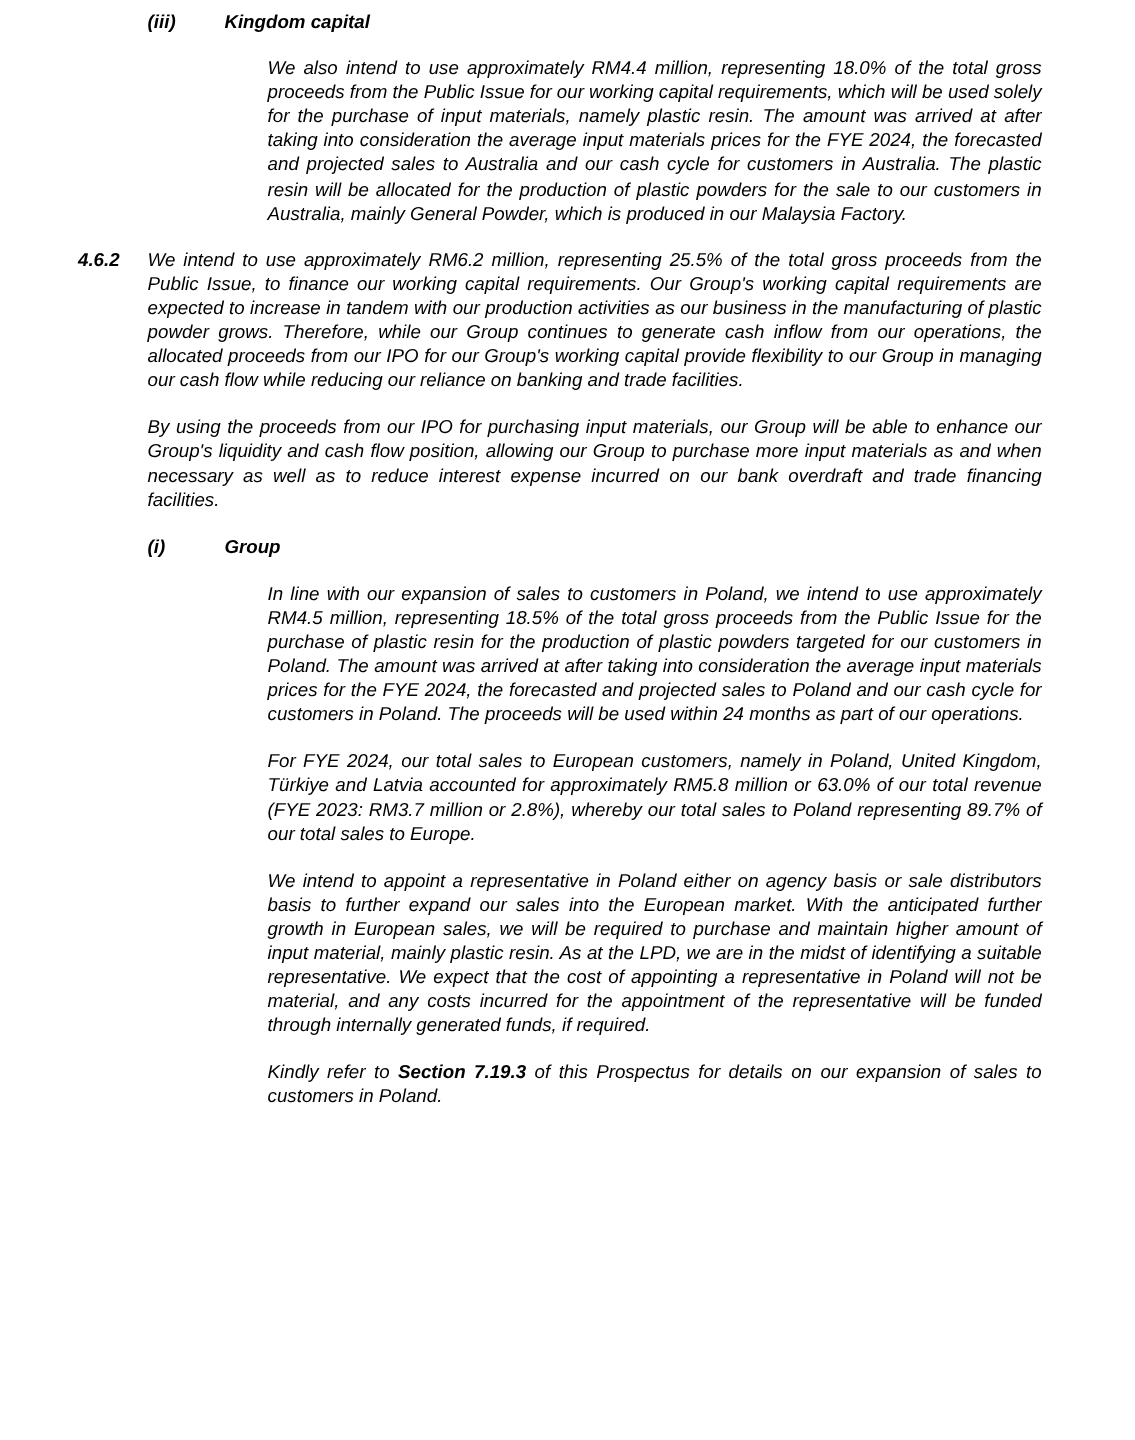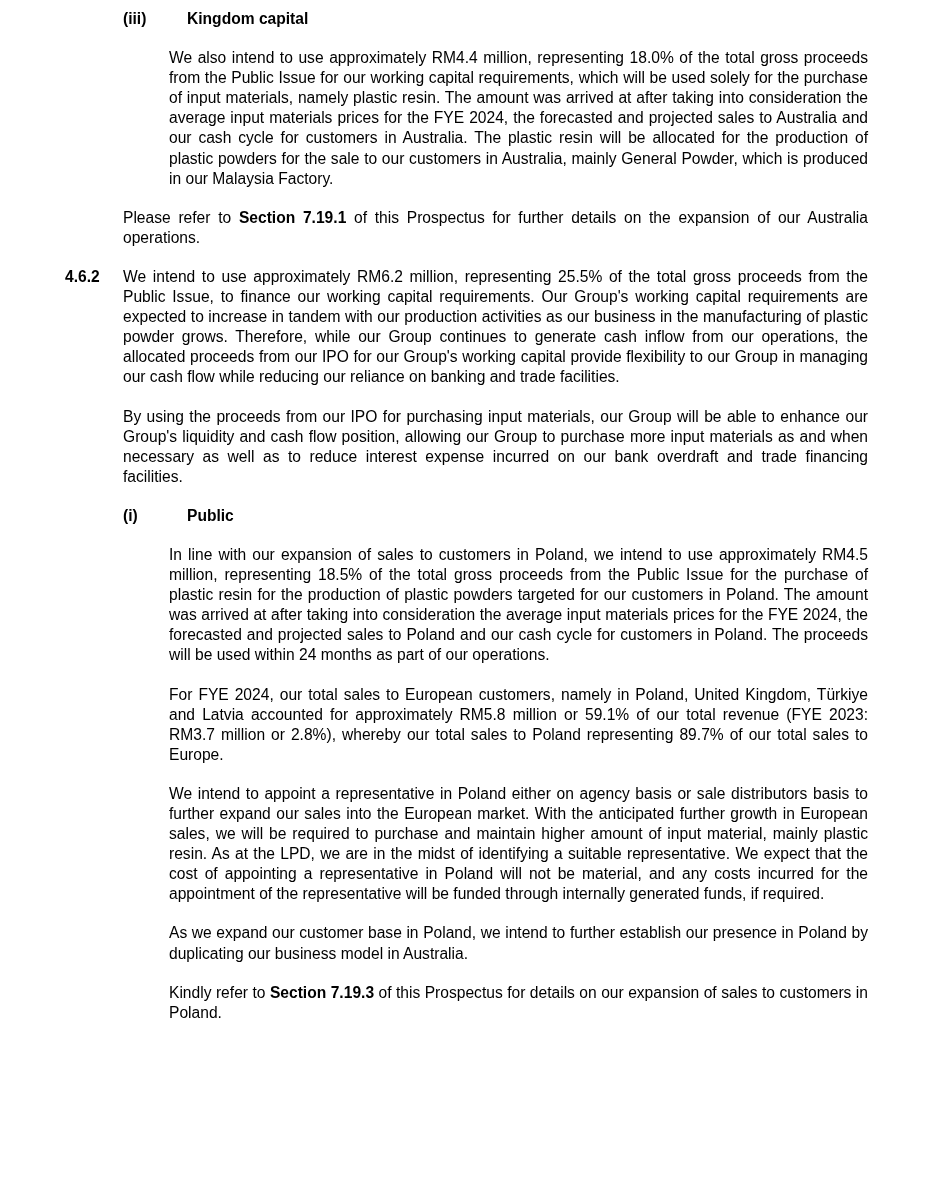--- a/index.html
+++ b/index.html
@@ -6,33 +6,33 @@
   html, body { background: #ffffff; }
   body {
     width: 946px;
     min-height: 1200px;
     font-family: "Liberation Sans", sans-serif;
     font-size: 15.6px;
     line-height: 20.1px;
     color: #000000;
     -webkit-font-smoothing: antialiased;
   }
-  .page { padding: 9px 78px 20px 65px; }
+  .page { padding: 9px 78px 20px 65px; font-style: italic; }
 
   
   .indent1 { margin-left: 58px; }
 
   .h-row { display: flex; font-weight: bold; margin-bottom: 19px; }
   .marker2 { width: 64px; flex-shrink: 0; }
   .num1 { width: 58px; flex-shrink: 0; }
 
   .sec { display: flex; }
   .sec-body { flex: 1 1 auto; min-width: 0; }
 
-  .sub-body { margin-left: 46px; }
+  .sub-body { margin-left: 100px; }
 
   p.para {
     text-align: justify;
     text-justify: inter-word;
     margin-bottom: 19px;
   }
   p.para.last { margin-bottom: 0; }
   strong { font-weight: bold; }
 </style>
 </head>
@@ -41,39 +41,37 @@
 <div class="page">
 
   <div class="indent1">
     <div class="h-row">
       <span class="marker2">(iii)</span>
       <span>Kingdom capital</span>
     </div>
     <div class="sub-body">
       <p class="para">We also intend to use approximately RM4.4 million, representing 18.0% of the total gross proceeds from the Public Issue for our working capital requirements, which will be used solely for the purchase of input materials, namely plastic resin. The amount was arrived at after taking into consideration the average input materials prices for the FYE 2024, the forecasted and projected sales to Australia and our cash cycle for customers in Australia. The plastic resin will be allocated for the production of plastic powders for the sale to our customers in Australia, mainly General Powder, which is produced in our Malaysia Factory.</p>
     </div>
-    <p class="para"><span>Please refer to </span><strong>Section 7.19.1</strong><span> of this Prospectus for further details on the expansion of our Australia operations.</span></p>
   </div>
 
   <div class="sec">
     <span class="num1"><strong>4.6.2</strong></span>
     <div class="sec-body">
       <p class="para">We intend to use approximately RM6.2 million, representing 25.5% of the total gross proceeds from the Public Issue, to finance our working capital requirements. Our Group's working capital requirements are expected to increase in tandem with our production activities as our business in the manufacturing of plastic powder grows. Therefore, while our Group continues to generate cash inflow from our operations, the allocated proceeds from our IPO for our Group's working capital provide flexibility to our Group in managing our cash flow while reducing our reliance on banking and trade facilities.</p>
       <p class="para">By using the proceeds from our IPO for purchasing input materials, our Group will be able to enhance our Group's liquidity and cash flow position, allowing our Group to purchase more input materials as and when necessary as well as to reduce interest expense incurred on our bank overdraft and trade financing facilities.</p>
 
       <div>
         <div class="h-row">
           <span class="marker2">(i)</span>
-          <span>Public</span>
+          <span>Group</span>
         </div>
         <div class="sub-body">
           <p class="para">In line with our expansion of sales to customers in Poland, we intend to use approximately RM4.5 million, representing 18.5% of the total gross proceeds from the Public Issue for the purchase of plastic resin for the production of plastic powders targeted for our customers in Poland. The amount was arrived at after taking into consideration the average input materials prices for the FYE 2024, the forecasted and projected sales to Poland and our cash cycle for customers in Poland. The proceeds will be used within 24 months as part of our operations.</p>
-          <p class="para">For FYE 2024, our total sales to European customers, namely in Poland, United Kingdom, Türkiye and Latvia accounted for approximately RM5.8 million or 59.1% of our total revenue (FYE 2023: RM3.7 million or 2.8%), whereby our total sales to Poland representing 89.7% of our total sales to Europe.</p>
+          <p class="para">For FYE 2024, our total sales to European customers, namely in Poland, United Kingdom, Türkiye and Latvia accounted for approximately RM5.8 million or 63.0% of our total revenue (FYE 2023: RM3.7 million or 2.8%), whereby our total sales to Poland representing 89.7% of our total sales to Europe.</p>
           <p class="para">We intend to appoint a representative in Poland either on agency basis or sale distributors basis to further expand our sales into the European market. With the anticipated further growth in European sales, we will be required to purchase and maintain higher amount of input material, mainly plastic resin. As at the LPD, we are in the midst of identifying a suitable representative. We expect that the cost of appointing a representative in Poland will not be material, and any costs incurred for the appointment of the representative will be funded through internally generated funds, if required.</p>
-          <p class="para">As we expand our customer base in Poland, we intend to further establish our presence in Poland by duplicating our business model in Australia.</p>
           <p class="para last"><span>Kindly refer to </span><strong>Section 7.19.3</strong><span> of this Prospectus for details on our expansion of sales to customers in Poland.</span></p>
         </div>
       </div>
 
     </div>
   </div>
 
 </div>
 
 </body></html>

